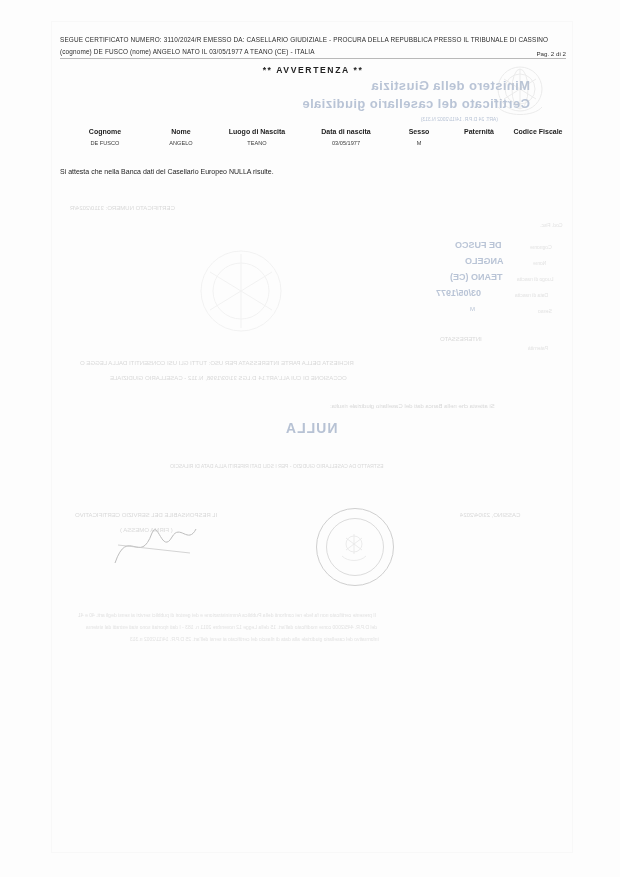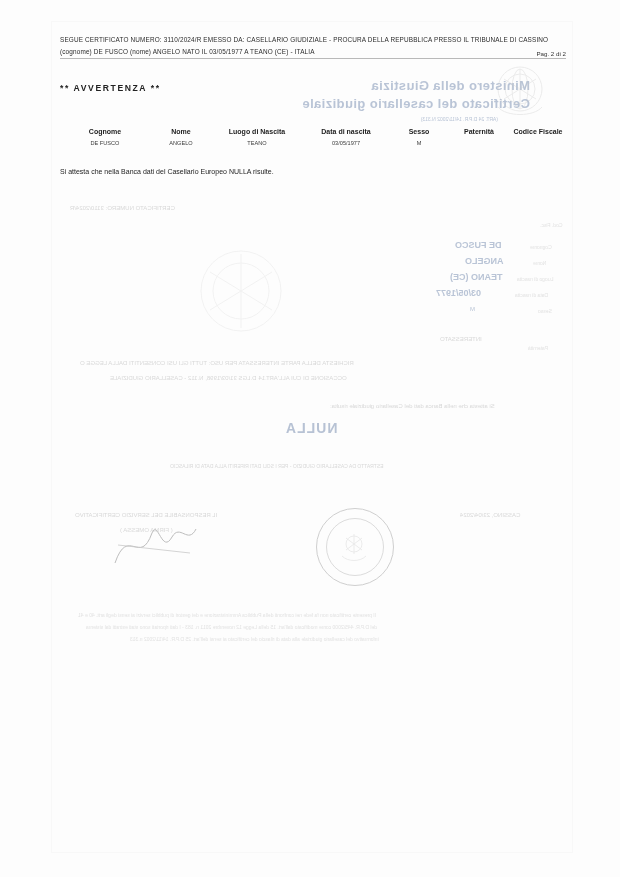--- a/index.html
+++ b/index.html
@@ -58,25 +58,25 @@
   }
   .pagenum {
     position: absolute;
     right: 0;
     top: 0;
     font-size: 6.2px;
     color: #333;
   }
 
   .avvertenza {
+    text-align: center;
     font-size: 8.6px;
     font-weight: bold;
     letter-spacing: 1.6px;
     color: #222;
-    margin-top: 18px;
   }
 
   .certline {
     font-size: 7.2px;
     color: #262626;
   }
 
   
   .tbl {
     position: absolute;

